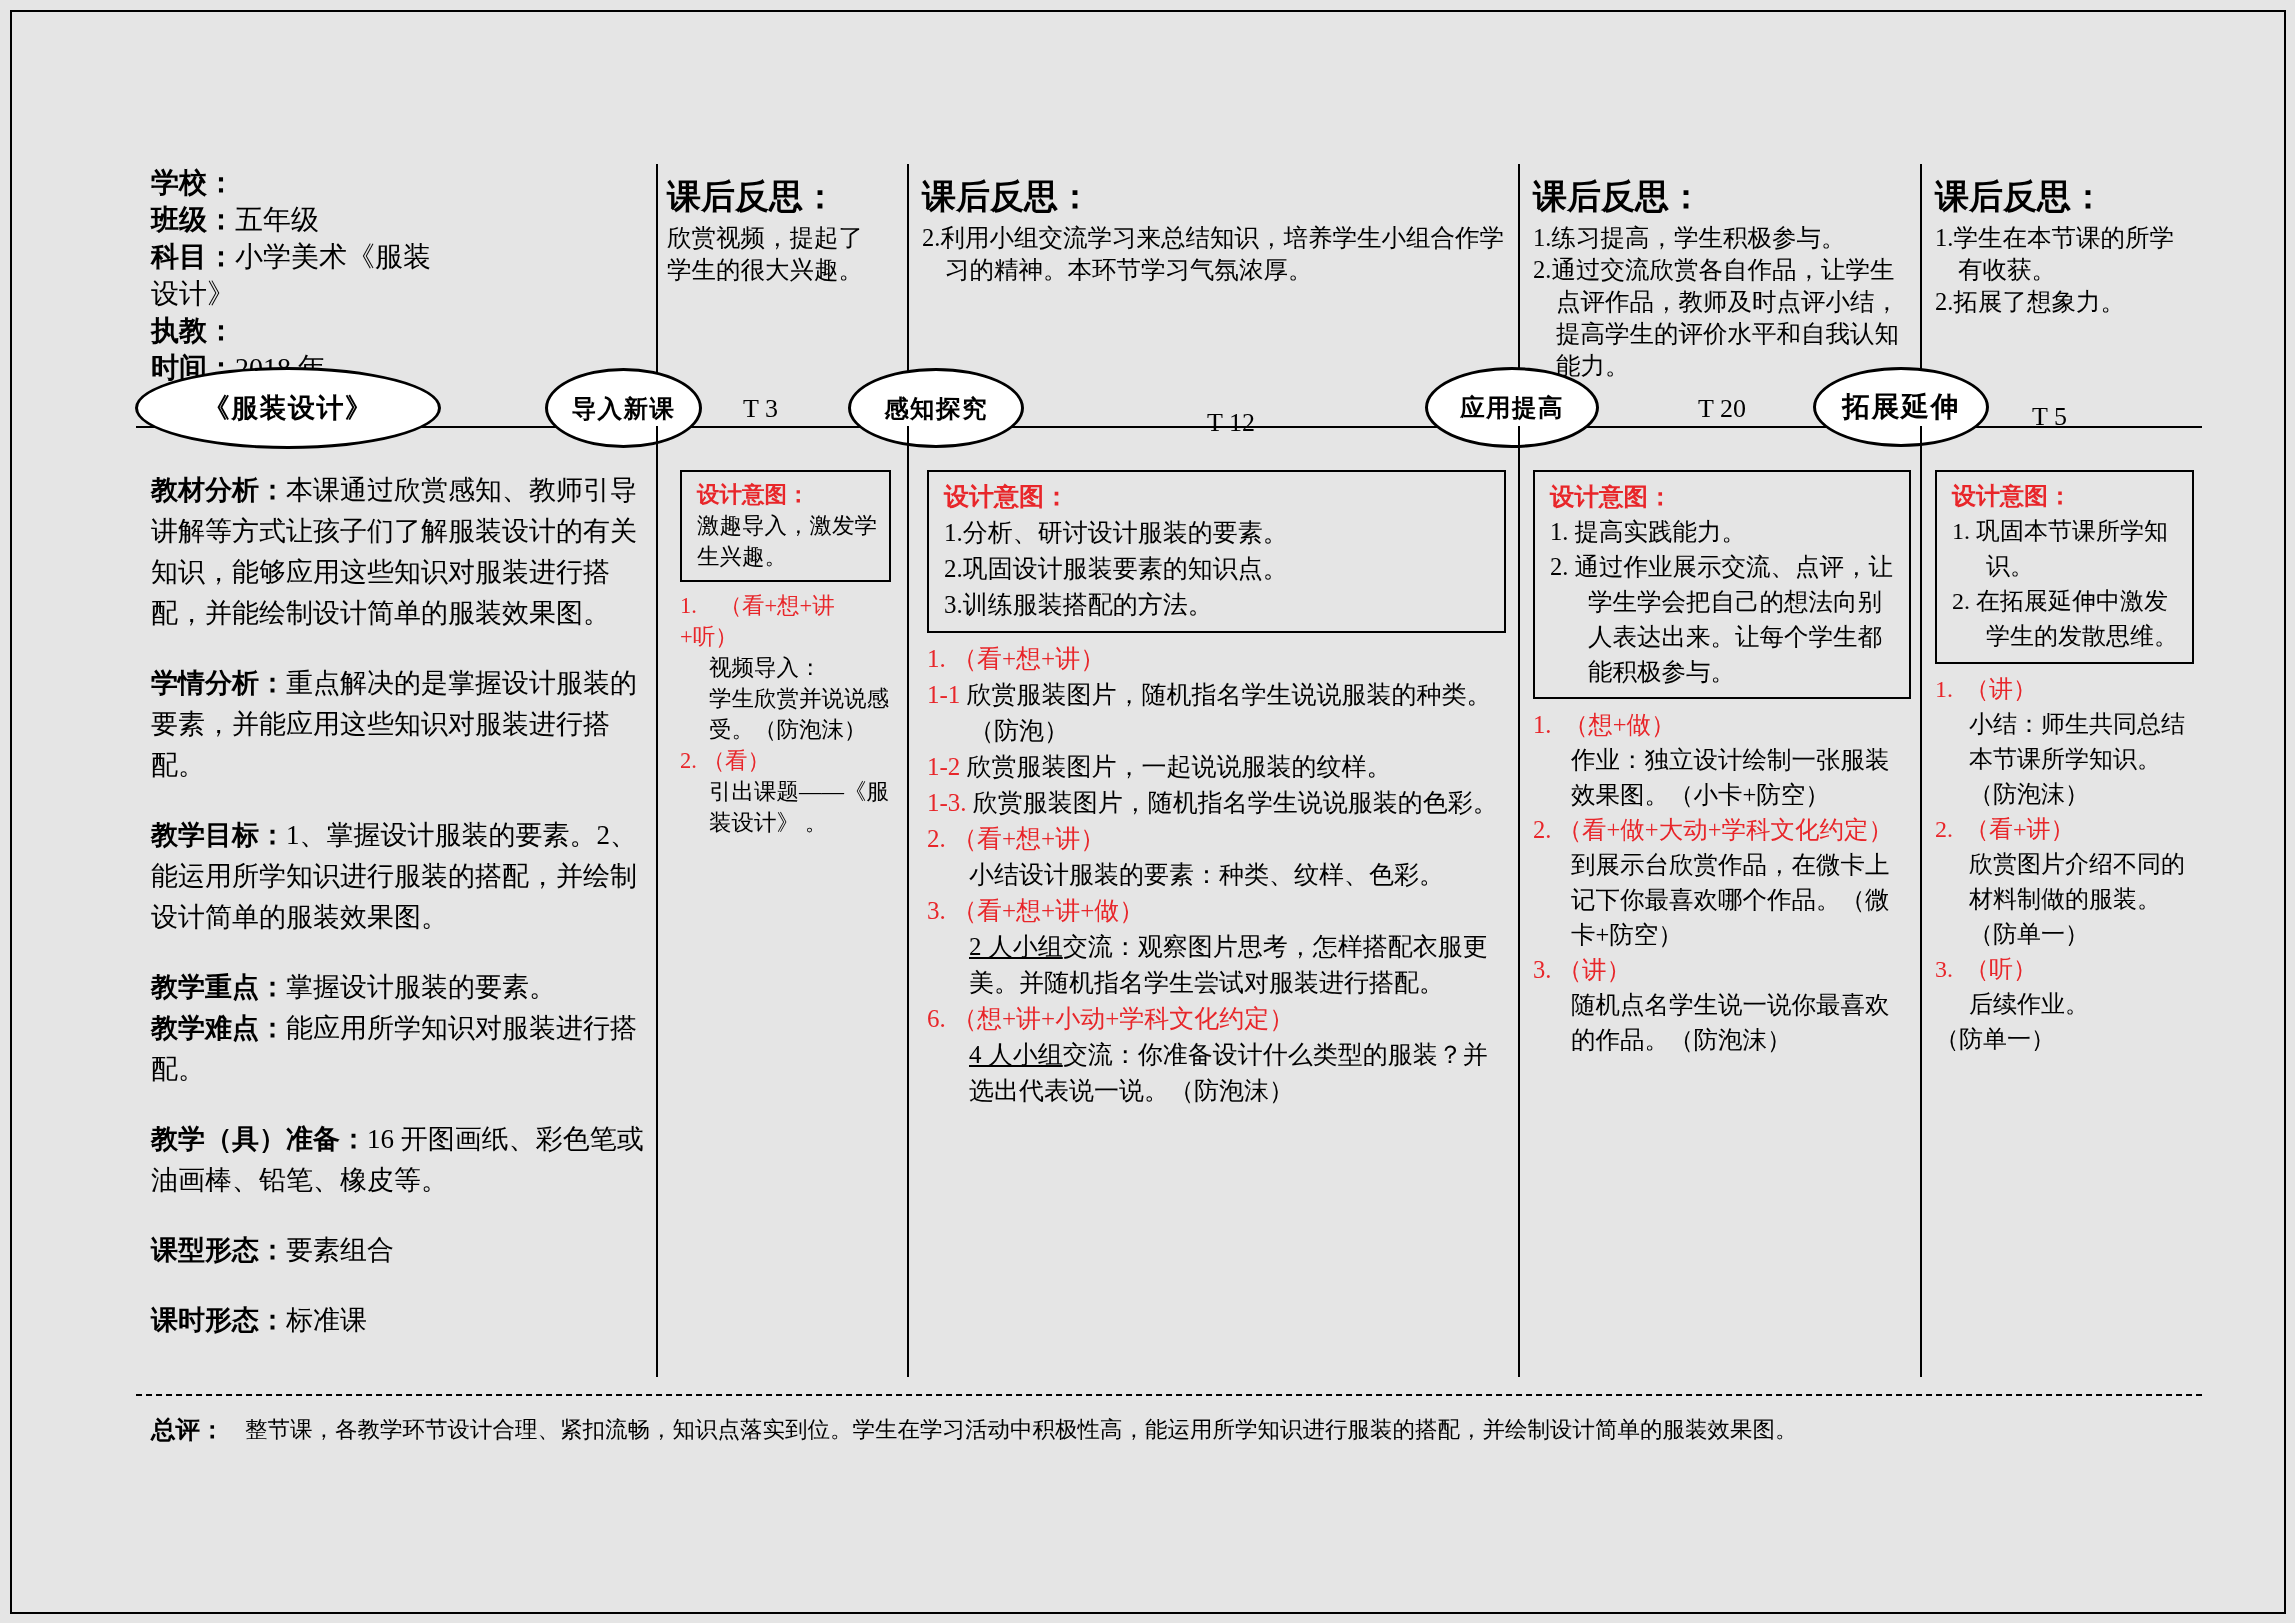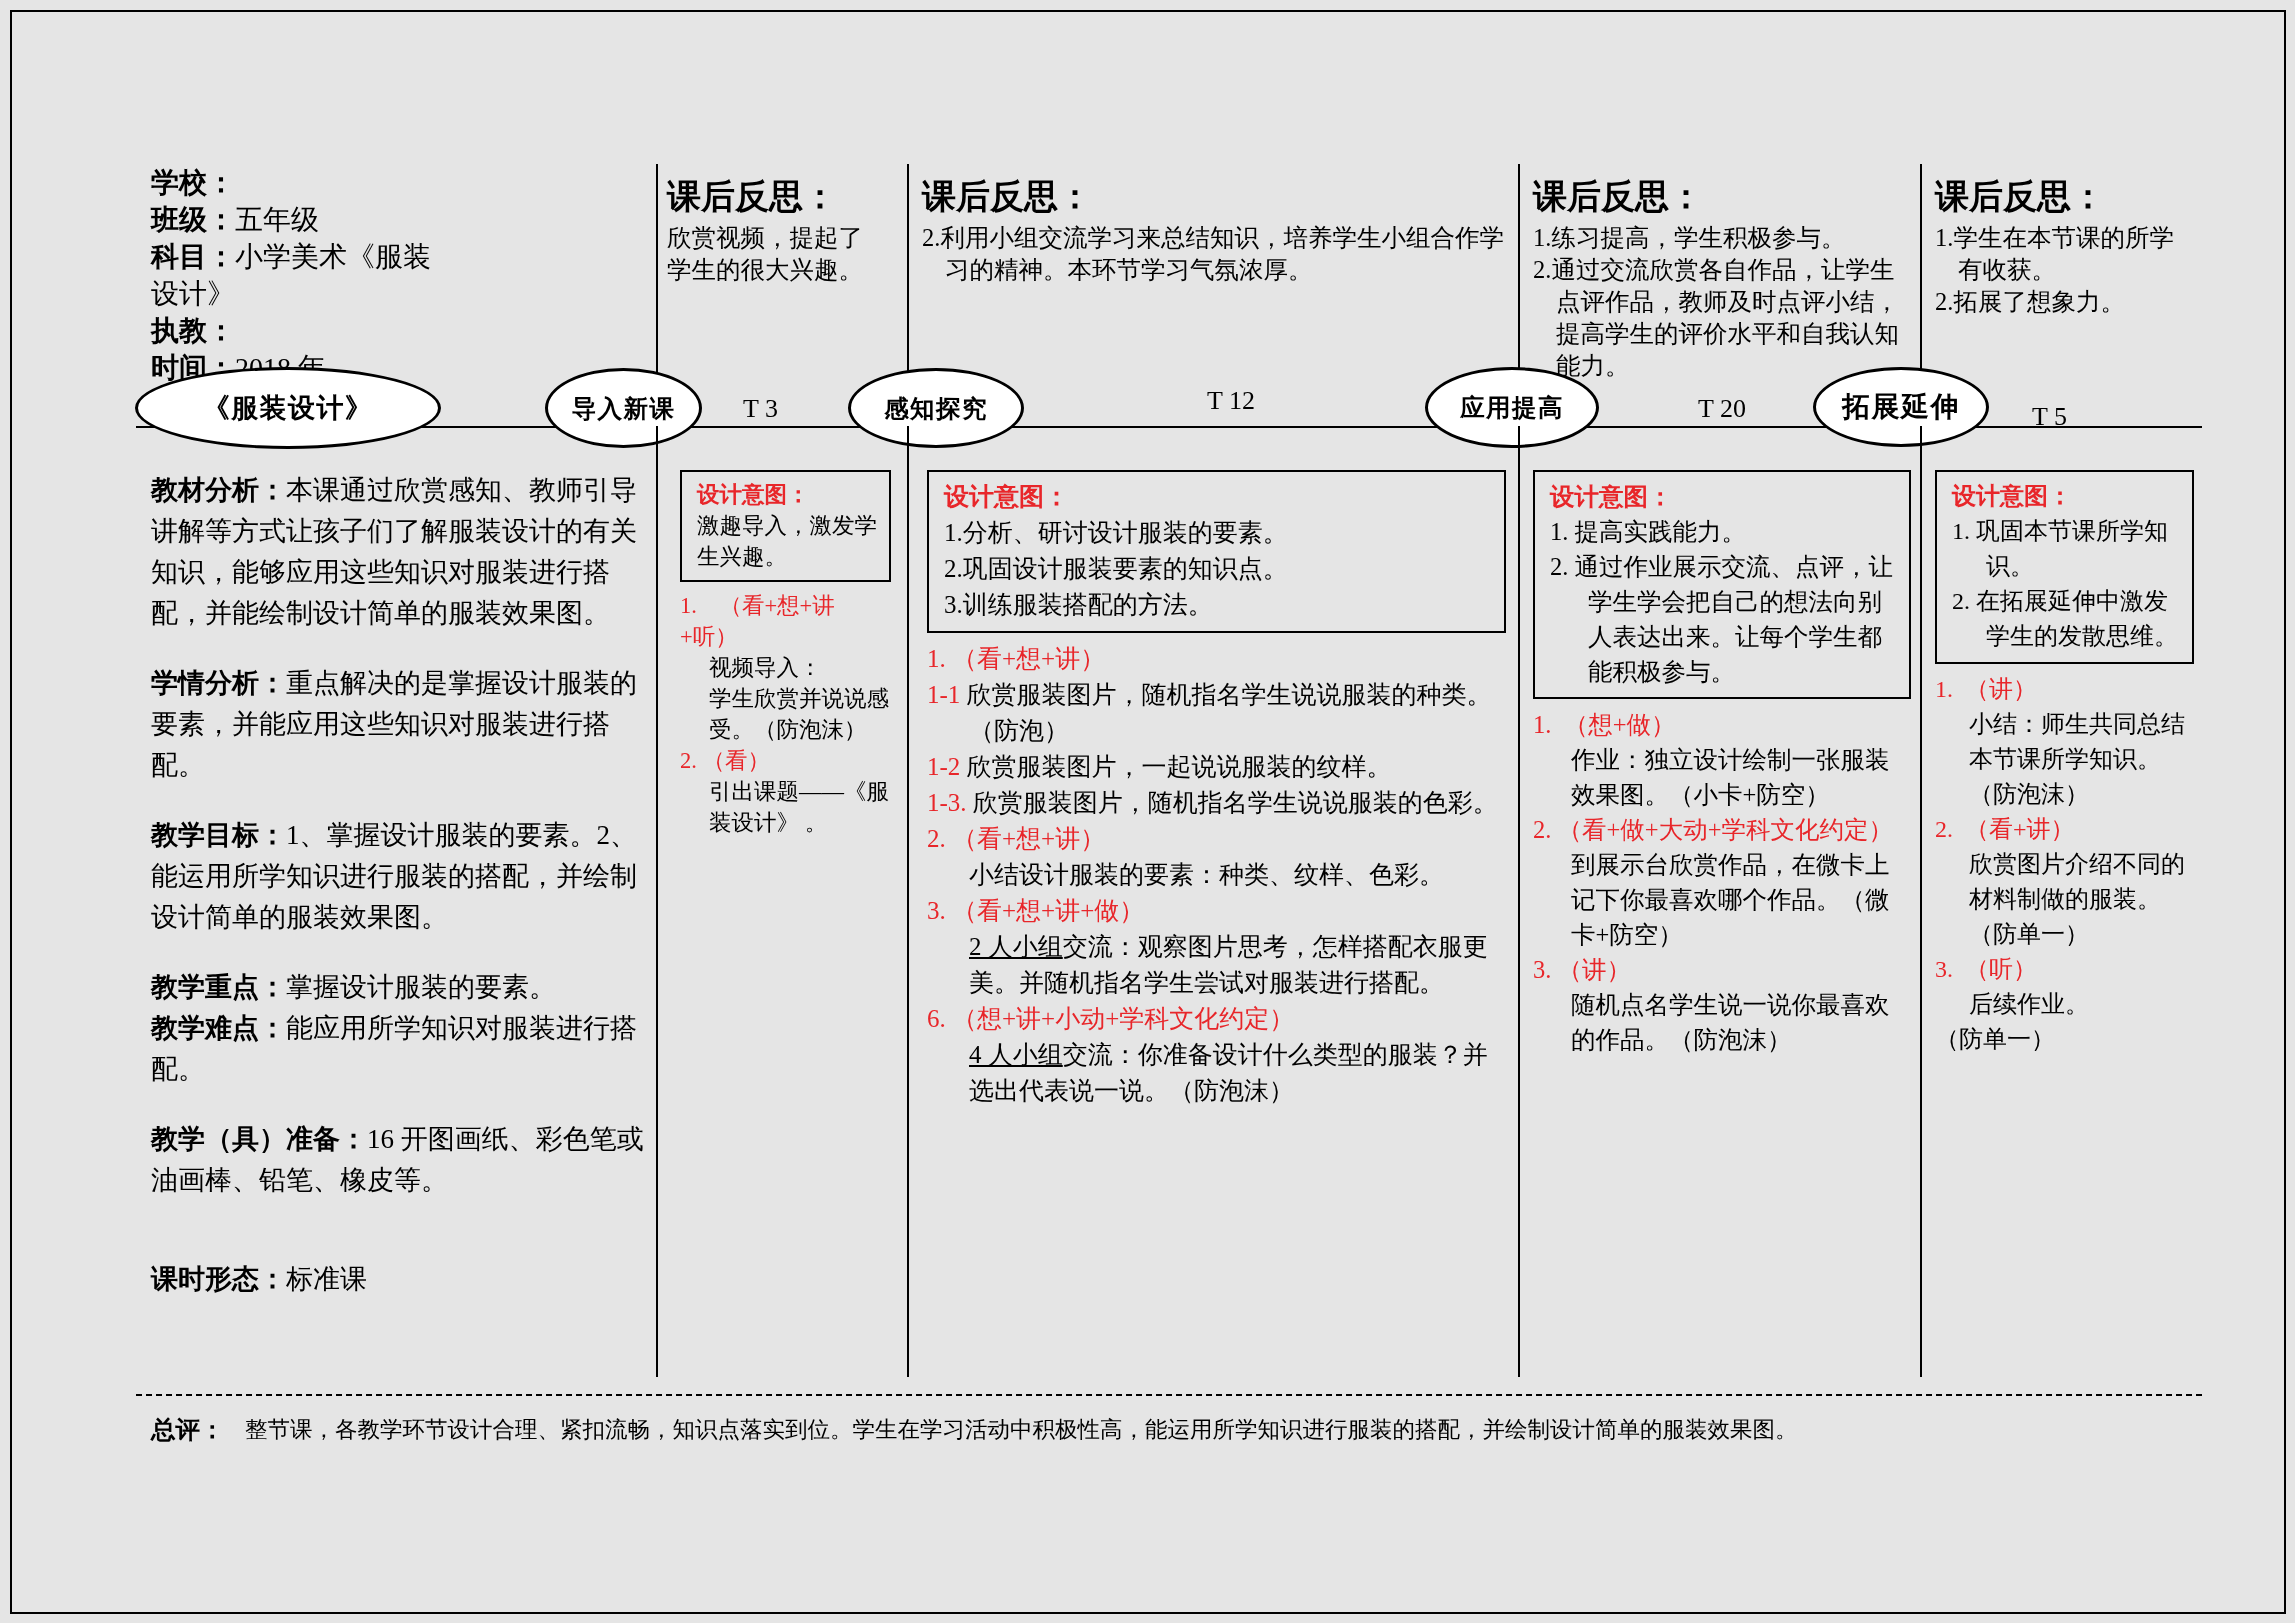--- a/index.html
+++ b/index.html
@@ -206,41 +206,42 @@
     <span>感知探究</span>
   </div>
   <div class="ellipse" style="left:1425px; top:367px; width:168px; height:75px; font-size:24.5px;">
     <span>应用提高</span>
   </div>
   <div class="ellipse" style="left:1813px; top:367px; width:170px; height:74px; font-size:28px;">
     <span>拓展延伸</span>
   </div>
 
   <div class="tmark" style="left:743px; top:394px;">T 3</div>
-  <div class="tmark" style="left:1207px; top:386px;">T 12</div>
+  <div class="tmark" style="left:1207px; top:408px;">T 12</div>
   <div class="tmark" style="left:1698px; top:394px;">T 20</div>
   <div class="tmark" style="left:2032px; top:402px;text-align:right;">T 5</div>
 
   <div class="col-divider" style="left:656px;"></div>
   <div class="col-divider" style="left:907px;"></div>
   <div class="col-divider" style="left:1518px;"></div>
   <div class="col-divider" style="left:1920px;"></div>
 
   <div class="col c1" id="col1">
     <p><span class="b">教材分析：</span><span>本课通过欣赏感知、教师引导讲解等方式让孩子们了解服装设计的有关知识，能够应用这些知识对服装进行搭配，并能绘制设计简单的服装效果图。</span></p>
     <div class="gap"></div>
     <p><span class="b">学情分析：</span><span>重点解决的是掌握设计服装的要素，并能应用这些知识对服装进行搭配。</span></p>
     <div class="gap"></div>
     <p><span class="b">教学目标：</span><span>1、掌握设计服装的要素。2、能运用所学知识进行服装的搭配，并绘制设计简单的服装效果图。</span></p>
     <div class="gap"></div>
     <p><span class="b">教学重点：</span><span>掌握设计服装的要素。</span></p>
     <p><span class="b">教学难点：</span><span>能应用所学知识对服装进行搭配。</span></p>
     <div class="gap"></div>
     <p><span class="b">教学（具）准备：</span><span>16 开图画纸、彩色笔或油画棒、铅笔、橡皮等。</span></p>
     <div class="gap"></div>
+    <p><span class="b">课型形态：</span><span>要素组合</span></p>
     <div class="gap"></div>
     <p><span class="b">课时形态：</span><span>标准课</span></p>
   </div>
 
   <div class="col c2" id="col2">
     <div class="intent">
       <span class="ih">设计意图：</span>
       <p>激趣导入，激发学生兴趣。</p>
     </div>
     <p><span class="num">1.</span>&nbsp;&nbsp;&nbsp;&nbsp;<span class="red">（看+想+讲+听）</span></p>

